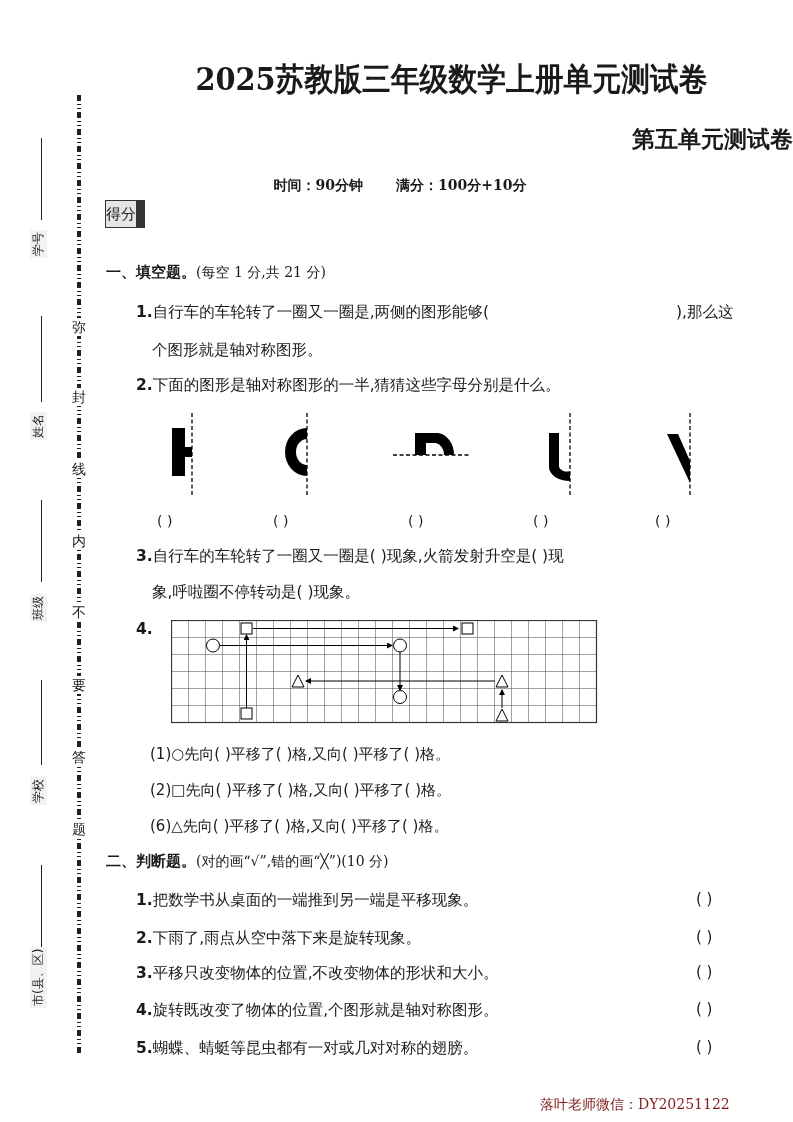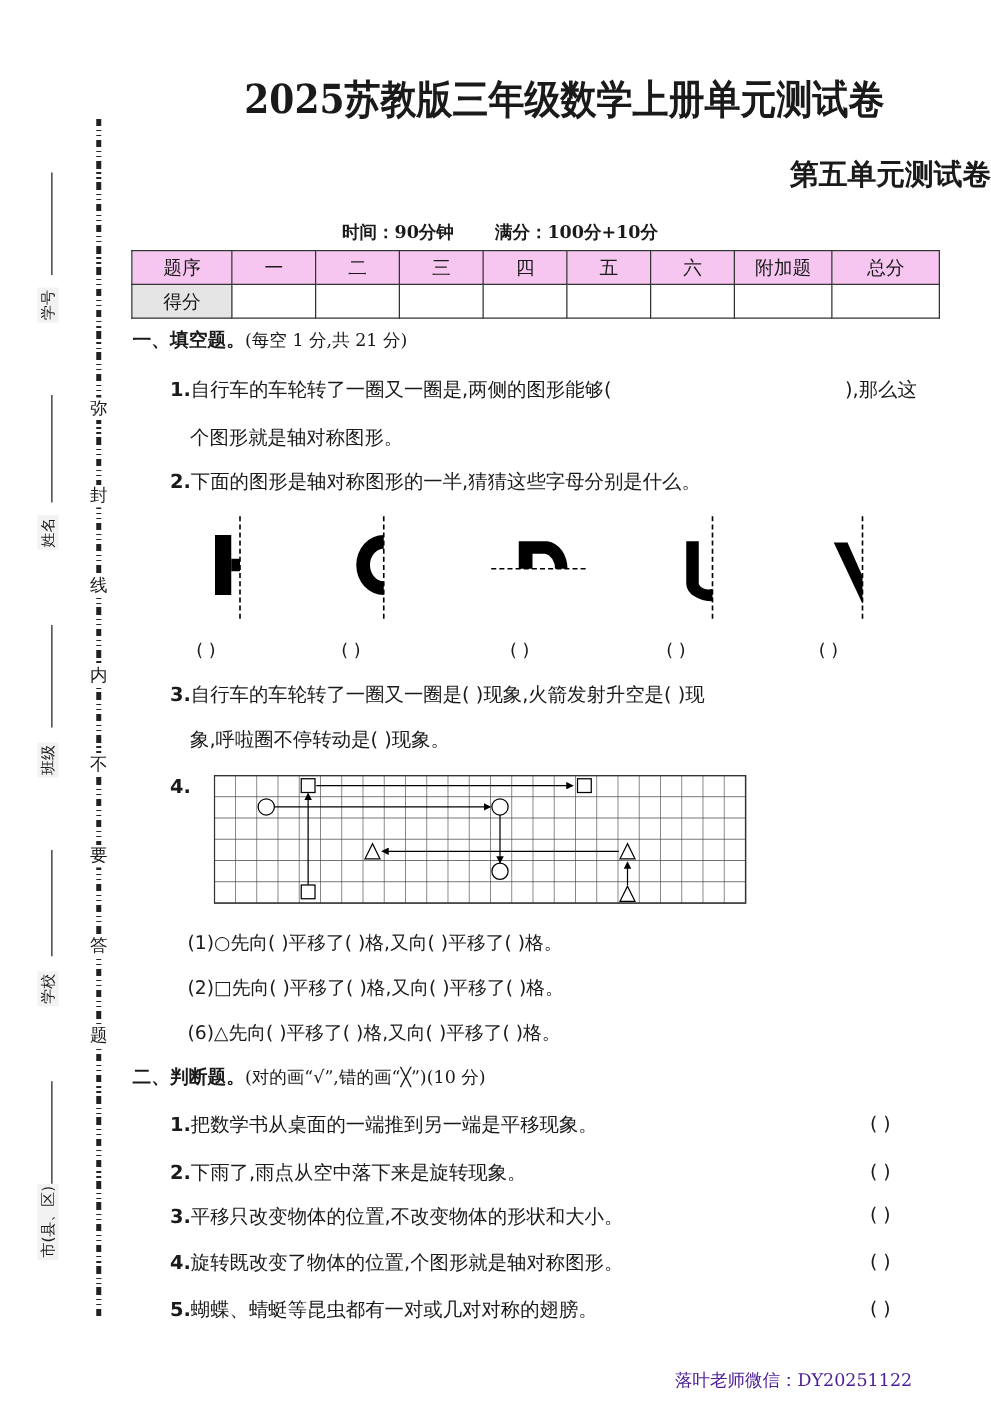--- a/index.html
+++ b/index.html
@@ -32,21 +32,21 @@
   .sec { position:absolute; left:106px; font-size:15px; font-weight:bold; font-family:"DejaVu Sans", sans-serif; }
   .sec .note { font-weight:normal; font-family:"DejaVu Serif", serif; font-size:14px;text-align:right; }
   .q { position:absolute; left:136px; font-size:15.5px; font-family:"DejaVu Sans", sans-serif; white-space:nowrap; }
   .q b { font-family:"DejaVu Sans", sans-serif; }
   .q2 { position:absolute; left:152px; font-size:15.5px; font-family:"DejaVu Sans", sans-serif; white-space:nowrap; }
   .paren { position:absolute; font-size:14px; font-family:"DejaVu Sans", sans-serif; }
   .grid-wrap { position:absolute; left:171px; top:620px; }
   .subq { position:absolute; left:150px; font-size:15px; font-family:"DejaVu Sans", sans-serif; white-space:nowrap; }
   .judge { position:absolute; left:136px; font-size:15.5px; font-family:"DejaVu Sans", sans-serif; white-space:nowrap; }
   .jparen { position:absolute; left:696px; font-size:15px; font-family:"DejaVu Sans", sans-serif; white-space:nowrap; word-spacing:0; }
-  .footer { position:absolute; left:540px; top:1096px; font-size:14px; color:#4c1d95; font-family:"DejaVu Serif", serif; }
+  .footer { position:absolute; left:540px; top:1096px; font-size:14px; color:#7f1d1d; font-family:"DejaVu Serif", serif; }
 </style>
 </head>
 <body>
 
 <div class="dotline"></div>
 <div class="seal-char" style="top:318px">弥</div>
 <div class="seal-char" style="top:388px">封</div>
 <div class="seal-char" style="top:460px">线</div>
 <div class="seal-char" style="top:532px">内</div>
 <div class="seal-char" style="top:603px">不</div>
@@ -69,31 +69,20 @@
   <span class="t1">2025苏教版三年级数学上册单元测试卷</span>
 </div>
 <div class="subtitle">第五单元测试卷</div>
 <div class="meta">
   <span>时间：90分钟</span>
   <span>满分：100分+10分</span>
 </div>
 
 <table class="score">
   <tbody>
-      <tr class="head">
-    <td style="width:79px">题序</td>
-    <td style="width:66px">一</td>
-    <td style="width:66px">二</td>
-    <td style="width:66px">三</td>
-    <td style="width:66px">四</td>
-    <td style="width:66px">五</td>
-    <td style="width:66px">六</td>
-    <td style="width:77px">附加题</td>
-    <td style="width:85px">总分</td>
-  </tr>
   <tr>
     <td class="rowhead">得分</td>
     <td></td>
     <td></td>
     <td></td>
     <td></td>
     <td></td>
     <td></td>
     <td></td>
     <td></td>

